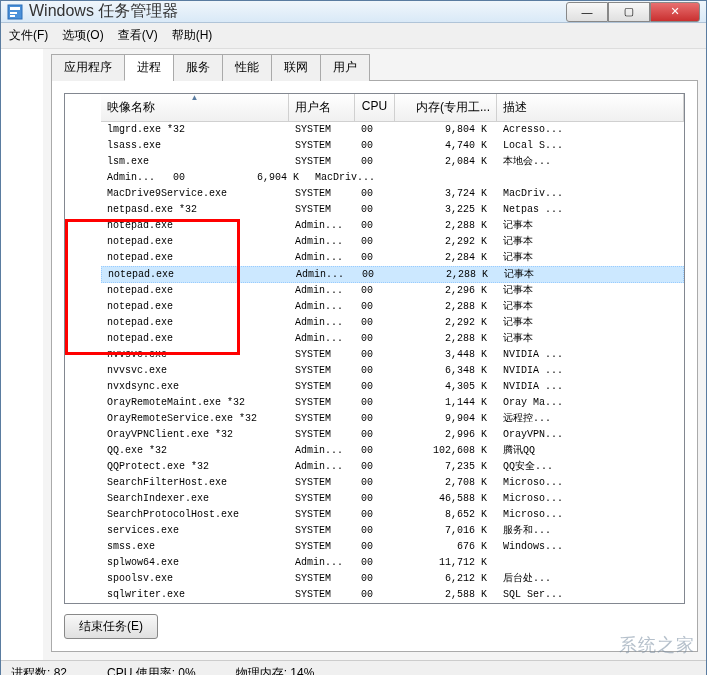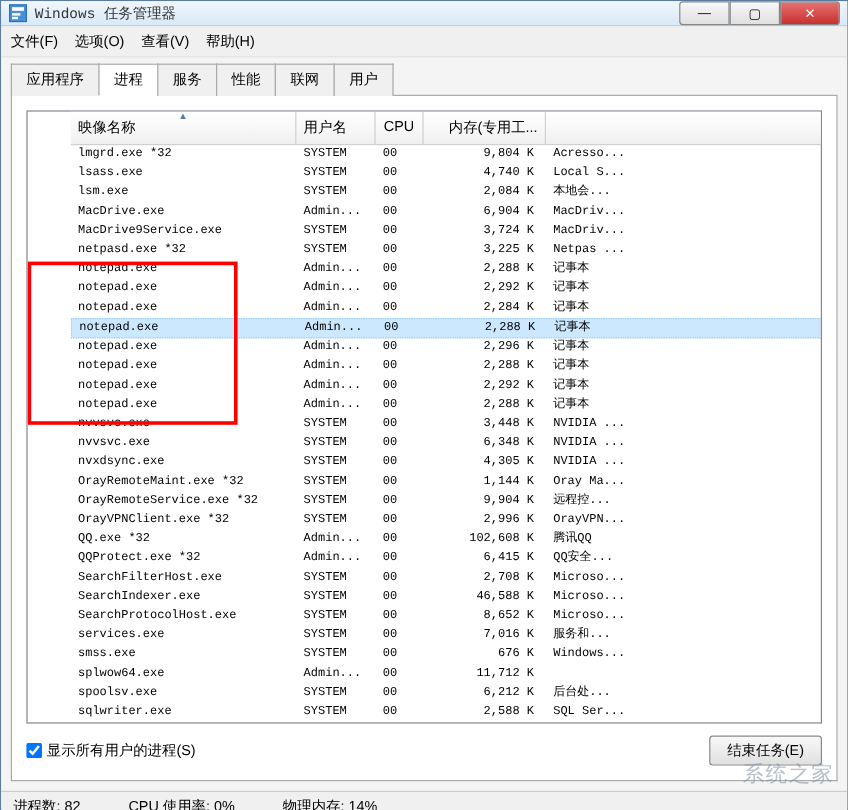--- a/index.html
+++ b/index.html
@@ -1,28 +1,28 @@
 <!DOCTYPE html>
 <html><head>
   <meta charset="utf-8">
   <style>
     * { margin: 0; padding: 0; box-sizing: border-box; }
     body { font-family: "Microsoft YaHei", SimSun, Tahoma, sans-serif; font-size: 12px; background: #d4e6f1; width: 707px; height: 675px; overflow: hidden; }
     .window { background: #fff; border: 1px solid #5a7ca0; width: 707px; height: 675px; display: flex; flex-direction: column; }
     .titlebar { background: linear-gradient(to bottom, #f0f6fb, #d9e9f7); height: 30px; display: flex; align-items: center; padding: 0 6px; border-bottom: 1px solid #b0c4d8; }
     .titlebar-icon { width: 16px; height: 16px; margin-right: 6px; }
-    .titlebar-text { flex: 1; font-size: 12px; color: #333; font-family: Liberation Mono, monospace; }
+    .titlebar-text { flex: 1; font-size: 16px; color: #333; }
     .window-controls { display: flex; gap: 0; }
     .win-btn { width: 42px; height: 20px; border: 1px solid #888; background: linear-gradient(to bottom, #f8f8f8, #e0e0e0); display: flex; align-items: center; justify-content: center; font-size: 11px; cursor: pointer; }
     .win-btn.close { background: linear-gradient(to bottom, #e87070, #c93030); color: #fff; width: 50px; }
     .win-btn.min { border-radius: 3px 0 0 3px; }
     .win-btn.close { border-radius: 0 3px 3px 0; }
     .menubar { background: #f0f0f0; padding: 4px 8px; display: flex; gap: 14px; border-bottom: 1px solid #ddd; font-size: 12px; align-items: center; }
     .menubar span { cursor: pointer; }
-    .content-wrap { flex: 1; padding: 4px 8px 8px 8px; display: flex; flex-direction: column; background: #f4f4f4; }
+    .content-wrap { flex: 1; padding: 4px 8px 8px 8px; display: flex; flex-direction: column; background: #f4f4f4; margin-left: 42px; }
     .tabs { display: flex; border-bottom: 1px solid #aaa; }
     .tab { padding: 4px 12px; border: 1px solid #aaa; border-bottom: none; background: #f0f0f0; margin-right: -1px; cursor: pointer; font-size: 12px; position: relative; top: 1px; }
     .tab.active { background: #fff; border-bottom: 1px solid #fff; }
     .panel { flex: 1; background: #fff; border: 1px solid #aaa; border-top: none; padding: 12px; display: flex; flex-direction: column; }
     .table-container { flex: 1; border: 1px solid #828790; overflow: hidden; display: flex; flex-direction: column; position: relative; padding-left: 36px; }
     .table-header { display: flex; background: linear-gradient(to bottom, #fff, #f0f0f0); border-bottom: 1px solid #d0d0d0; font-size: 12px; }
     .th { padding: 5px 6px; border-right: 1px solid #d0d0d0; text-align: left; position: relative; cursor: pointer; }
     .th.sort::after { content: '▲'; position: absolute; left: 50%; top: -1px; transform: translateX(-50%); font-size: 8px; color: #5a7ca0; }
     .col-image { width: 188px; }
     .col-user { width: 66px; }
@@ -80,20 +80,21 @@
         <div class="tab">联网</div>
         <div class="tab">用户</div>
       </div>
     <div class="panel">
       <div class="table-container">
         <div class="table-header">
           <div class="th col-image sort">映像名称</div>
           <div class="th col-user">用户名</div>
           <div class="th col-cpu">CPU</div>
           <div class="th col-mem">内存(专用工...</div>
+          <div class="th col-desc">描述</div>
         </div>
         <div class="table-body">
             <div class="tr">
               <div class="td col-image">lmgrd.exe *32</div>
               <div class="td col-user">SYSTEM</div>
               <div class="td col-cpu">00</div>
               <div class="td col-mem">9,804 K</div>
               <div class="td col-desc">Acresso...</div>
             </div>
             <div class="tr">
@@ -104,21 +105,20 @@
               <div class="td col-desc">Local S...</div>
             </div>
             <div class="tr">
               <div class="td col-image">lsm.exe</div>
               <div class="td col-user">SYSTEM</div>
               <div class="td col-cpu">00</div>
               <div class="td col-mem">2,084 K</div>
               <div class="td col-desc">本地会...</div>
             </div>
             <div class="tr">
-              <div class="td col-image">MacDrive.exe</div>
               <div class="td col-user">Admin...</div>
               <div class="td col-cpu">00</div>
               <div class="td col-mem">6,904 K</div>
               <div class="td col-desc">MacDriv...</div>
             </div>
             <div class="tr">
               <div class="td col-image">MacDrive9Service.exe</div>
               <div class="td col-user">SYSTEM</div>
               <div class="td col-cpu">00</div>
               <div class="td col-mem">3,724 K</div>
@@ -233,21 +233,21 @@
               <div class="td col-image">QQ.exe *32</div>
               <div class="td col-user">Admin...</div>
               <div class="td col-cpu">00</div>
               <div class="td col-mem">102,608 K</div>
               <div class="td col-desc">腾讯QQ</div>
             </div>
             <div class="tr">
               <div class="td col-image">QQProtect.exe *32</div>
               <div class="td col-user">Admin...</div>
               <div class="td col-cpu">00</div>
-              <div class="td col-mem">6,415 K</div>
+              <div class="td col-mem">7,235 K</div>
               <div class="td col-desc">QQ安全...</div>
             </div>
             <div class="tr">
               <div class="td col-image">SearchFilterHost.exe</div>
               <div class="td col-user">SYSTEM</div>
               <div class="td col-cpu">00</div>
               <div class="td col-mem">2,708 K</div>
               <div class="td col-desc">Microso...</div>
             </div>
             <div class="tr">
@@ -295,24 +295,20 @@
               <div class="td col-image">sqlwriter.exe</div>
               <div class="td col-user">SYSTEM</div>
               <div class="td col-cpu">00</div>
               <div class="td col-mem">2,588 K</div>
               <div class="td col-desc">SQL Ser...</div>
             </div>
           </div>
         <div class="red-box"></div>
       </div>
       <div class="bottom-bar">
-        <label class="checkbox-wrap">
-          <input type="checkbox" checked="" style="">
-          <span>显示所有用户的进程(S)</span>
-        </label>
         <button class="end-btn">结束任务(E)</button>
       </div>
     </div>
   </div>
 
   <div class="statusbar">
     <span>进程数: 82</span>
     <span>CPU 使用率: 0%</span>
     <span>物理内存: 14%</span>
   </div>

